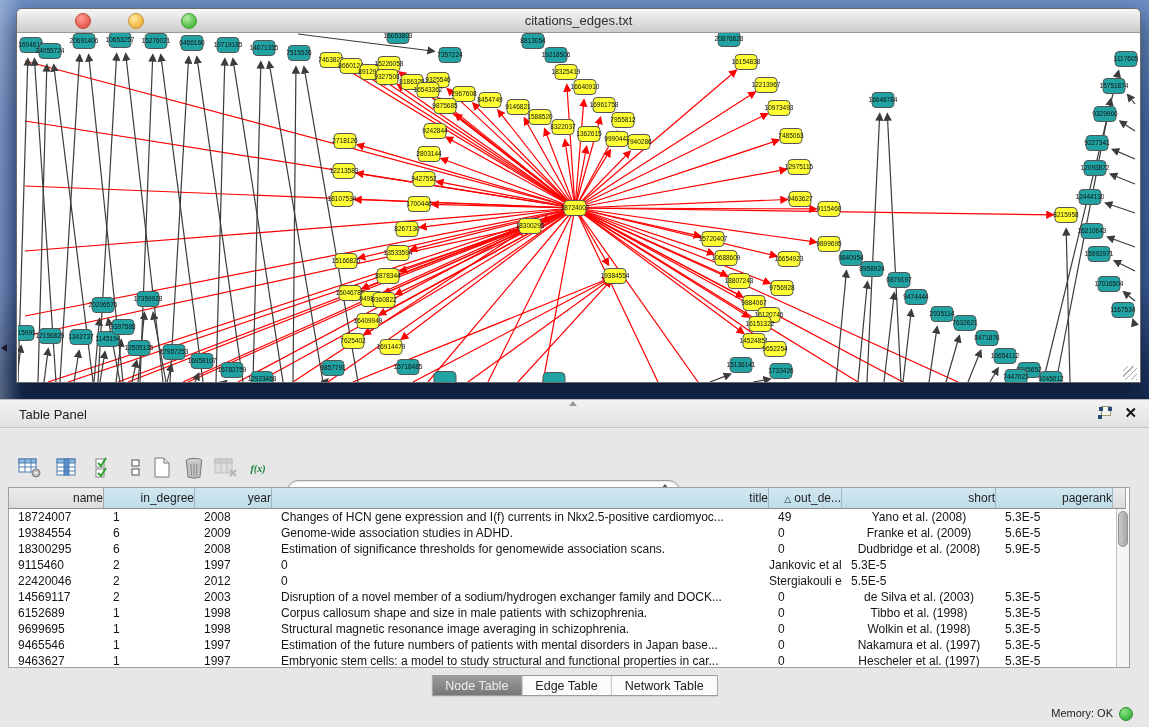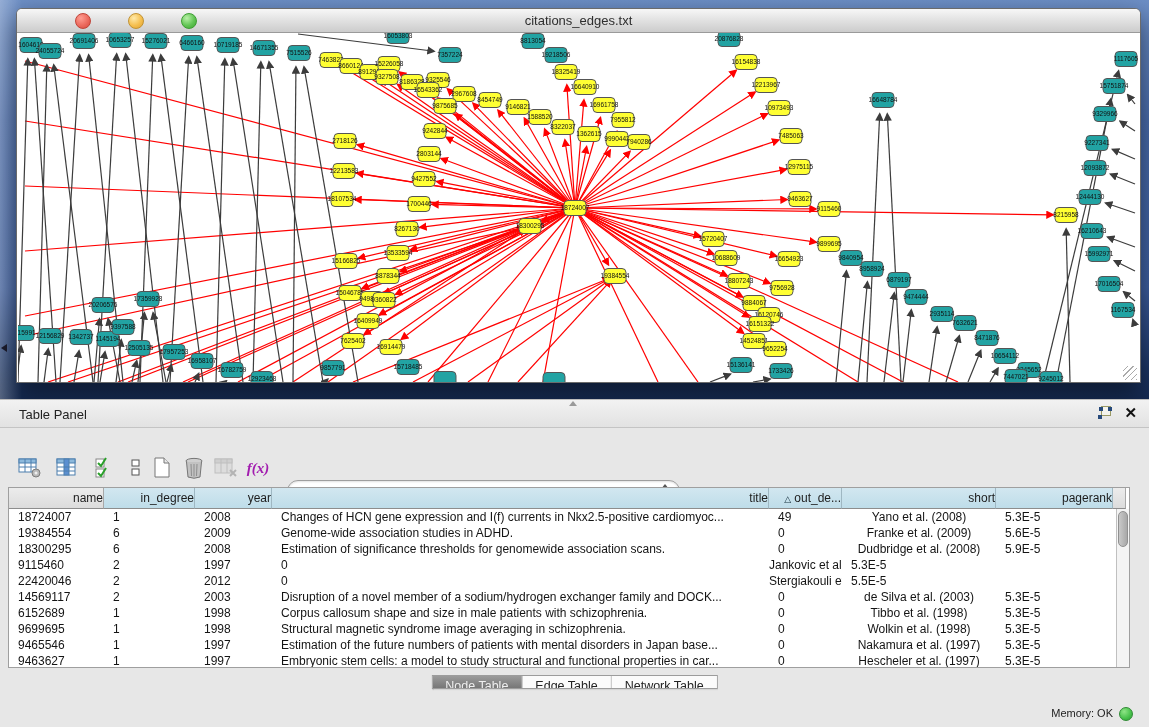--- a/index.html
+++ b/index.html
@@ -38,21 +38,21 @@
     border-left:4px solid transparent; border-right:4px solid transparent; border-bottom:5px solid #9a9a9a; }
   .tp-hdr-icons { position:absolute; right:12px; top:6px; display:flex; gap:12px; align-items:center; }
   .float-ic { width:14px; height:14px; position:relative; }
   .float-ic .sq { position:absolute; left:3px; top:0; width:10px; height:10px; border:1px solid #9a9a66; background:#f4f4ee; }
   .float-ic .d1,.float-ic .d2,.float-ic .d3 { position:absolute; width:4px; height:4px; background:#274a7b; }
   .float-ic .d1 { left:0; bottom:1px; } .float-ic .d2 { left:1px; top:1px; } .float-ic .d3 { right:0; top:1px; }
   .close-x { font-size:15px; font-weight:bold; color:#111; line-height:14px; cursor:default; }
 
   .tp-toolbar { position:absolute; left:0; top:29px; width:1149px; height:56px; }
   .tbtn { position:absolute; top:26px; width:28px; height:26px; display:flex; align-items:center; justify-content:center; }
-  .fx { font-family:"Liberation Serif", serif; font-style:italic; font-weight:bold; font-size:15px; color:#a21caf; }
+  .fx { font-family:"Liberation Serif", serif; font-style:italic; font-weight:bold; font-size:10px; color:#15803d; }
   .combo { position:absolute; left:287px; top:51px; width:393px; height:23px; background:#fff;
     border:1px solid #9e9e9e; border-radius:11px; box-shadow:inset 0 1px 2px rgba(0,0,0,.12); }
   .combo .val { position:absolute; left:12px; top:4px; font-size:13px; color:#1c1c1c; }
   .combo .arrows { position:absolute; right:10px; top:3px; }
   .combo .arrows div { width:0; height:0; border-left:4px solid transparent; border-right:4px solid transparent; }
   .combo .up { border-bottom:5px solid #555; margin-bottom:3px; }
   .combo .dn { border-top:5px solid #555; }
 
   .tp-table { position:absolute; left:8px; top:87px; width:1122px; height:181px; background:#fff; border:1px solid #9f9f9f; }
   .thead { display:grid; grid-template-columns:95px 91px 77px 497px 73px 154px 117px 13px; height:21px; }
@@ -61,21 +61,21 @@
   .th.gray { background:linear-gradient(180deg,#ececec,#dcdcdc); border-right:1px solid #a8a8a8; }
   .th .sortglyph { font-size:9px; margin-right:3px; color:#16303c; }
   .tbody { position:absolute; left:0; top:21px; right:13px; bottom:0; overflow:hidden; }
   .trow { display:grid; grid-template-columns:95px 91px 77px 497px 73px 154px 117px; height:16px; }
   .td { font-size:12px; color:#141414; line-height:16px; white-space:nowrap; overflow:hidden; padding-left:9px; }
   .td.center { text-align:center; padding-left:0; }
   .vscroll { position:absolute; right:0; top:21px; bottom:0; width:13px; background:#f4f4f4; border-left:1px solid #c0c0c0; }
   .vthumb { position:absolute; left:1px; top:2px; width:10px; height:36px; border-radius:5px;
     background:linear-gradient(90deg,#c9c9c9,#a8a8a8); border:1px solid #909090; }
 
-  .tp-tabs { position:absolute; top:275px; left:50%; transform:translateX(-50%); display:flex; height:14px;
+  .tp-tabs { position:absolute; top:275px; left:50%; transform:translateX(-50%); display:flex; height:21px;
     border:1px solid #9c9c9c; border-radius:0; overflow:hidden; background:#fbfbfb; box-shadow:0 1px 1px rgba(0,0,0,.15); }
   .tab { padding:0 13px; font-size:12.5px; line-height:20px; color:#222; background:#fbfbfb; border-right:1px solid #b8b8b8; }
   .tab:last-child { border-right:none; }
   .tab.sel { background:linear-gradient(180deg,#9b9b9b,#777777); color:#efefef; }
 
   .statusbar { position:absolute; left:0; bottom:0; width:1149px; height:26px;text-align:right; }
   .mem-label { position:absolute; right:36px; bottom:8px; font-size:11px; color:#222; }
   .mem-dot { position:absolute; right:16px; bottom:6px; width:14px; height:14px; border-radius:50%;
     background:radial-gradient(circle at 35% 30%, #8ee486, #46c04a 60%, #2f9a36); border:1px solid #2e8b33; }
 </style>
@@ -865,21 +865,21 @@
             <div class="td">1998</div>
             <div class="td">Corpus callosum shape and size in male patients with schizophrenia.</div>
             <div class="td">0</div>
             <div class="td center">Tibbo et al. (1998)</div>
             <div class="td">5.3E-5</div>
           </div>
           <div class="trow">
             <div class="td">9699695</div>
             <div class="td">1</div>
             <div class="td">1998</div>
-            <div class="td">Structural magnetic syndrome image averaging in schizophrenia.</div>
+            <div class="td">Structural magnetic resonance image averaging in schizophrenia.</div>
             <div class="td">0</div>
             <div class="td center">Wolkin et al. (1998)</div>
             <div class="td">5.3E-5</div>
           </div>
           <div class="trow">
             <div class="td">9465546</div>
             <div class="td">1</div>
             <div class="td">1997</div>
             <div class="td">Estimation of the future numbers of patients with mental disorders in Japan base...</div>
             <div class="td">0</div>

